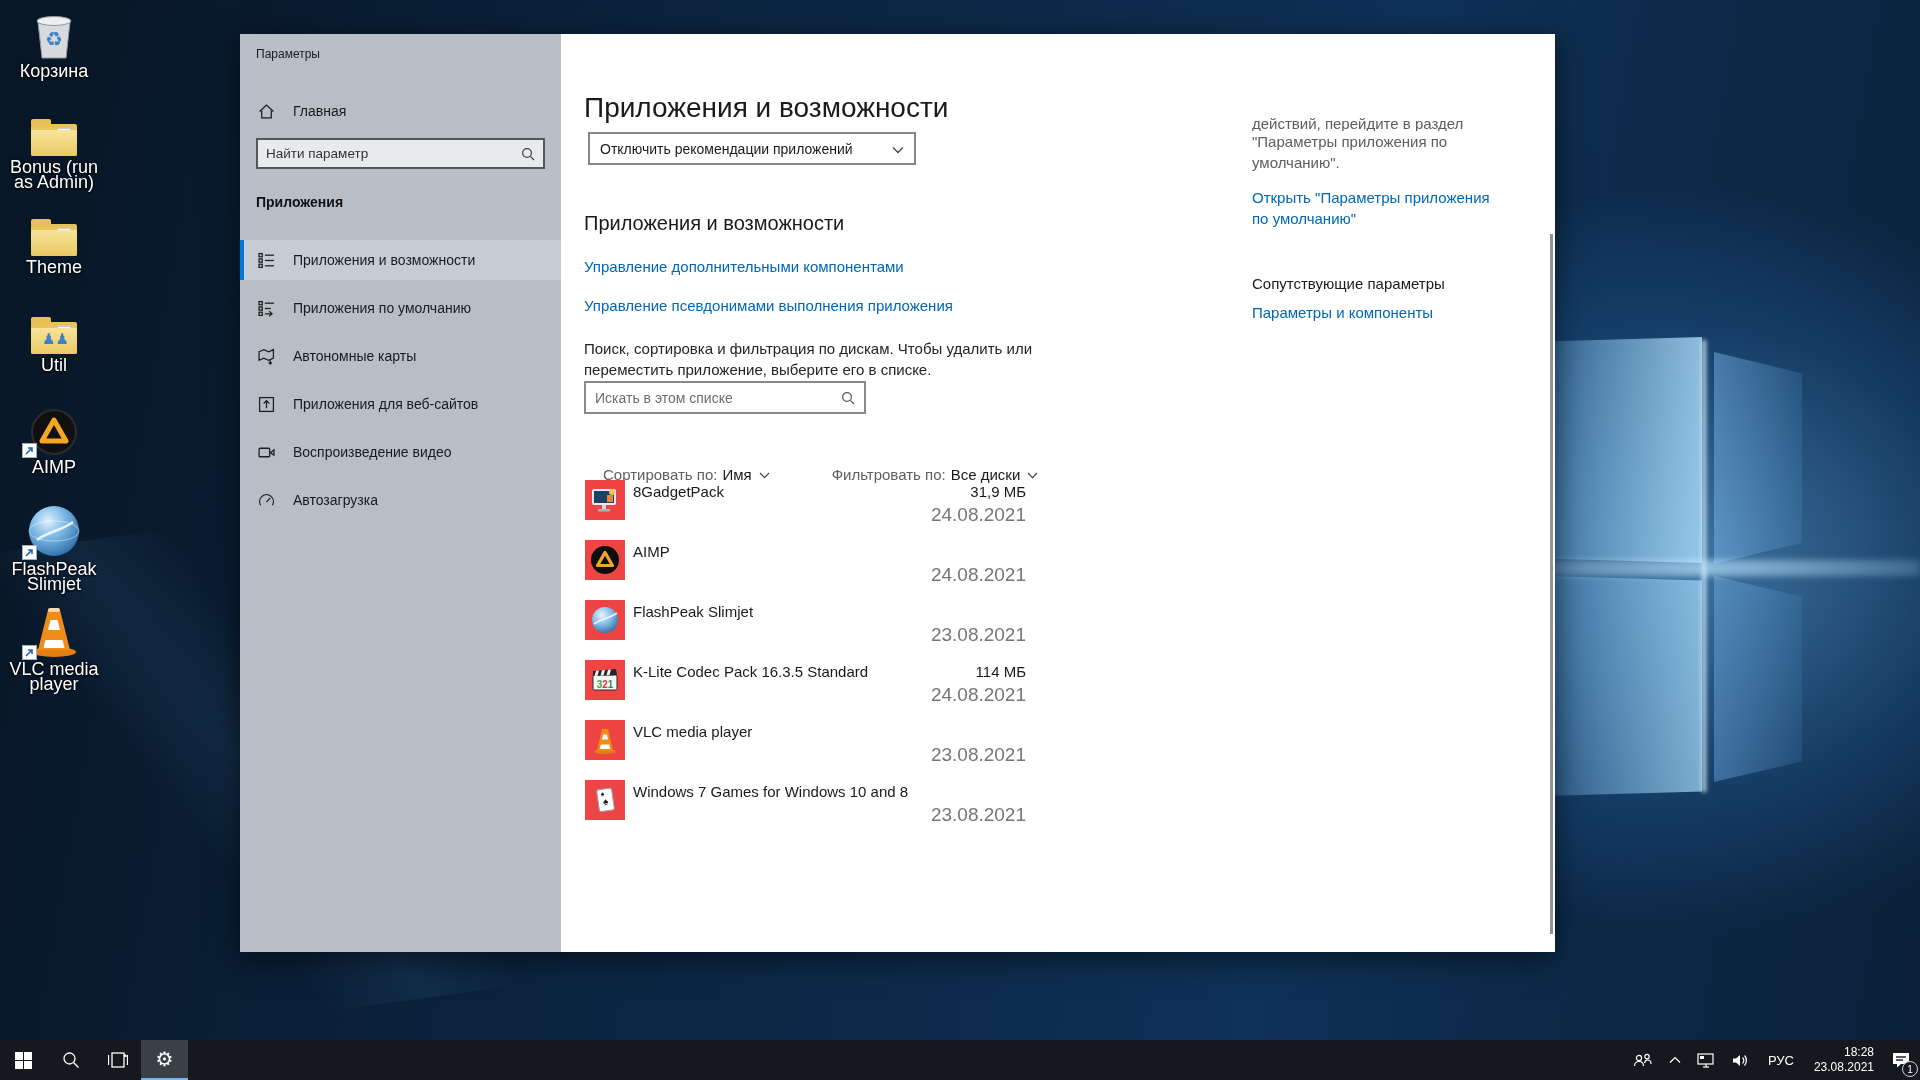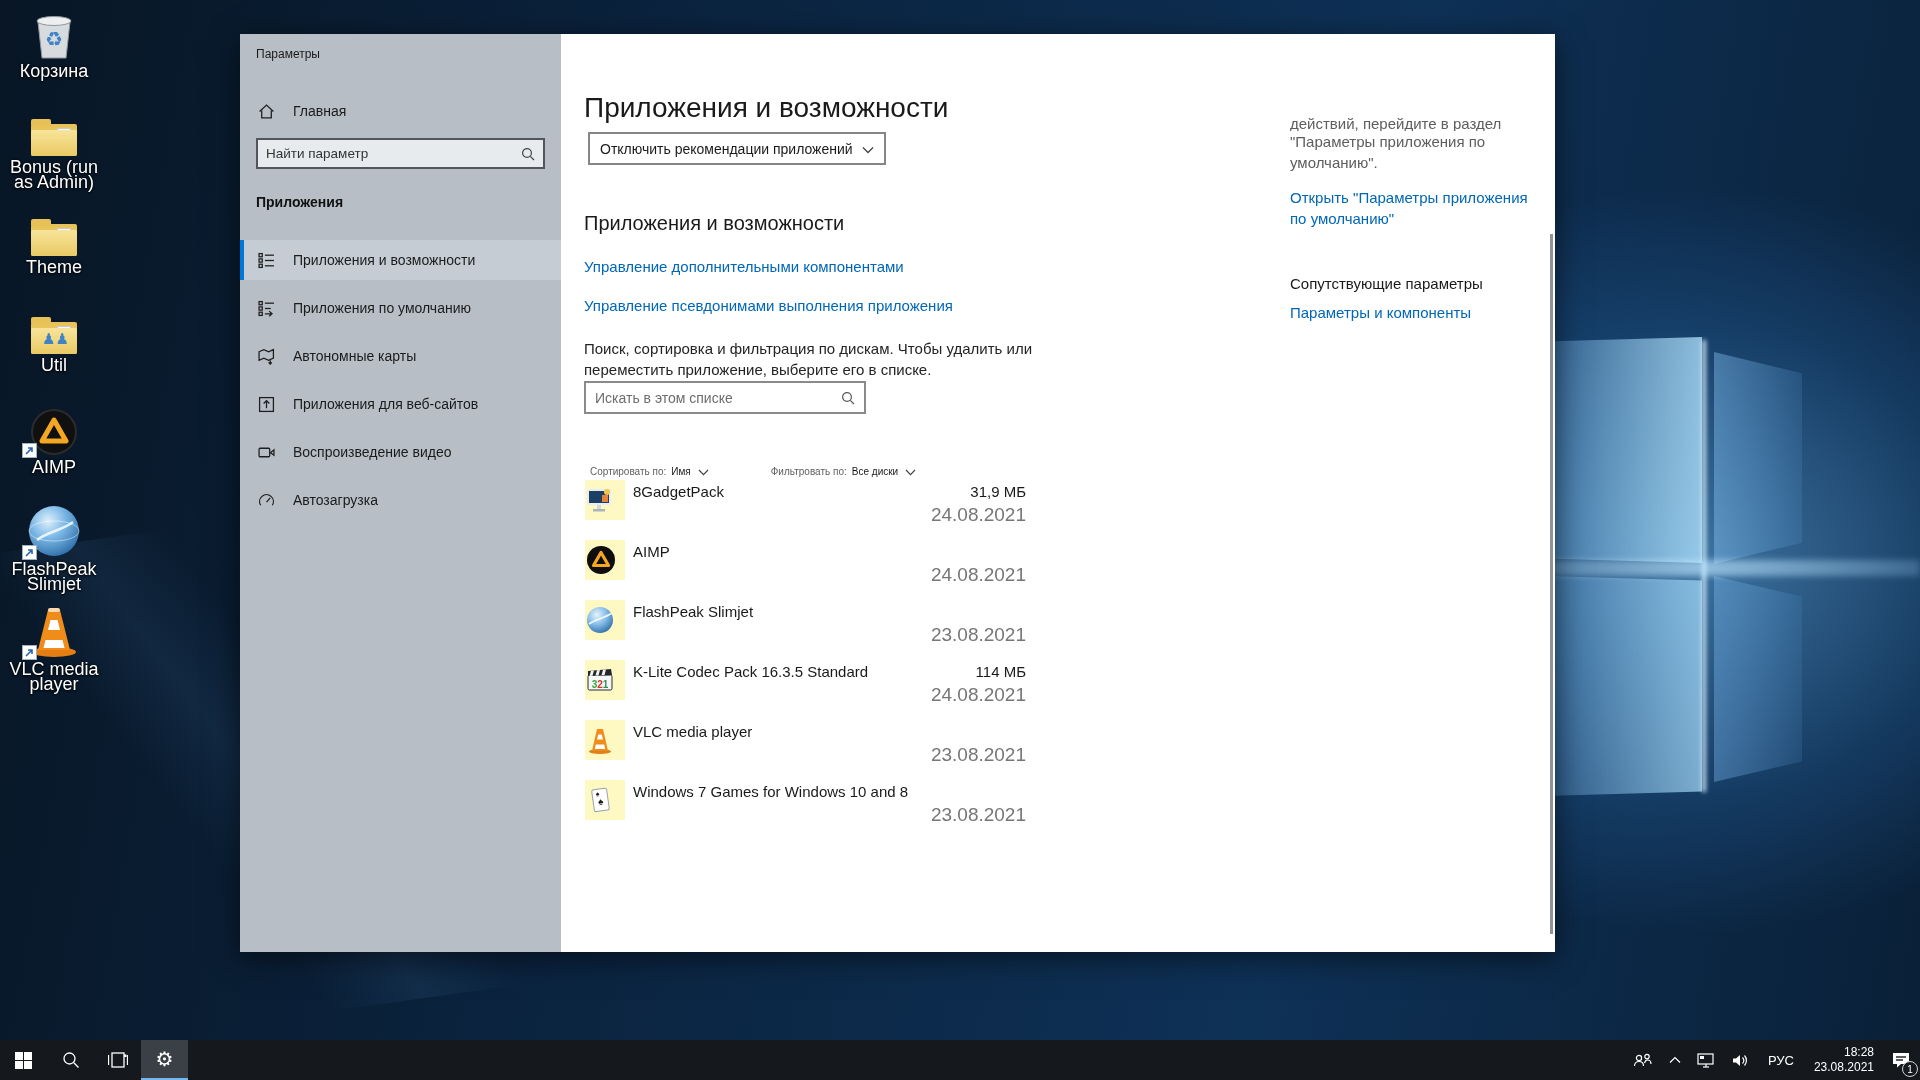--- a/index.html
+++ b/index.html
@@ -96,43 +96,43 @@
   .side-section { position:absolute; left:16px; top:160px; font-size:14px; font-weight:bold; color:#111; }
   .nav-item { position:absolute; left:0; width:321px; height:40px; display:flex; align-items:center; gap:18px; padding-left:18px; font-size:14px; color:#1b1b1b; }
   .nav-item .nicon { width:17px; height:17px; display:flex; }
   .nav-item .nicon svg { stroke:#1f1f1f; fill:none; stroke-width:1.2; }
   .nav-item.selected { background:#c6ccd3; }
   .nav-item.selected::before { content:""; position:absolute; left:0; top:0; bottom:0; width:4px; background:#0078d7; }
 
   .content { position:absolute; left:321px; top:0; right:0; bottom:0; background:#fff; }
   .page-title { position:absolute; left:23px; top:58px; font-size:28px; font-weight:400; color:#1a1a1a; }
   .dropdown {
-    position:absolute; left:27px; top:98px; width:298px; height:33px; border:2px solid #868686;
+    position:absolute; left:27px; top:98px; width:328px; height:33px; border:2px solid #868686;
     display:flex; align-items:center; justify-content:space-between; padding:0 10px; font-size:14px; color:#1a1a1a; background:#fff;
   }
   .sec-title { position:absolute; left:23px; top:178px; font-size:20px; font-weight:400; color:#1a1a1a; }
   .blue { color:#0067b8; }
   .lnk { font-size:15px; cursor:pointer; }
   .para { position:absolute; left:23px; width:470px; font-size:15px; line-height:21px; color:#242424; }
   .list-search { position:absolute; left:23px; top:347px; width:282px; height:33px; border:2px solid #8a8a8a; background:#fff; display:flex; align-items:center; }
   .list-search input { border:0; outline:0; flex:1; font-size:14px; color:#222; padding:0 9px; font-family:"Liberation Sans",sans-serif; }
   .list-search input::placeholder { color:#6d6d6d; opacity:1; }
   .list-search .mag { margin-right:9px; display:flex; }
-  .sortrow { position:absolute; left:29px; top:432px; font-size:10px; color:#5f5f5f; display:flex; align-items:center; }
+  .sortrow { position:absolute; left:42px; top:432px; font-size:15px; color:#5f5f5f; display:flex; align-items:center; }
   .sortrow b { color:#1a1a1a; font-weight:400; margin-left:5px; }
   .sortrow .chev { margin:2px 0 0 7px; display:flex; }
   .gap { width:62px; }
 
   .app-row { position:absolute; left:24px; width:441px; height:52px; }
-  .app-ico { position:absolute; left:0; top:0; width:40px; height:40px; background:#fef9c3; display:flex; align-items:center; overflow:hidden; }
+  .app-ico { position:absolute; left:0; top:0; width:40px; height:40px; background:#ef4444; display:flex; align-items:center; justify-content:center; overflow:hidden; }
   .app-name { position:absolute; left:48px; top:3px; font-size:15px; color:#1a1a1a; white-space:nowrap; }
   .app-size { position:absolute; right:0; top:3px; font-size:15px; color:#1a1a1a; }
   .app-date { position:absolute; right:0; top:24px; font-size:19px; color:#767676; }
 
-  .aside { position:absolute; left:729px; top:84px; width:242px; }
+  .aside { position:absolute; left:691px; top:84px; width:242px; }
   .aside .clip { height:13px; overflow:hidden; position:relative; }
   .aside .clip span { position:absolute; left:0; bottom:-1px; font-size:15px; color:#5d5d5d; white-space:nowrap; }
   .aside .gtxt { font-size:15px; line-height:21px; color:#5d5d5d; }
   .aside .alink { font-size:15px; line-height:21px; margin-top:14px; cursor:pointer; }
   .aside .rel-h { font-size:15px; color:#1a1a1a; margin-top:46px; }
   .aside .rel-l { font-size:15px; margin-top:12px; cursor:pointer; }
 
   .scrollthumb { position:absolute; right:2px; top:200px; width:3px; height:700px; background:#8f9499; }
 
   

